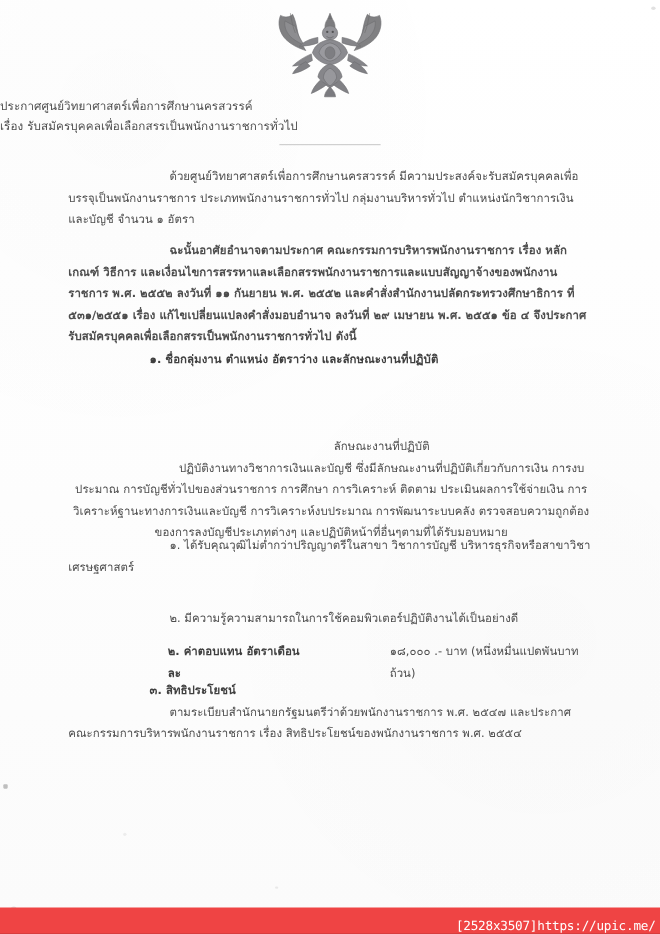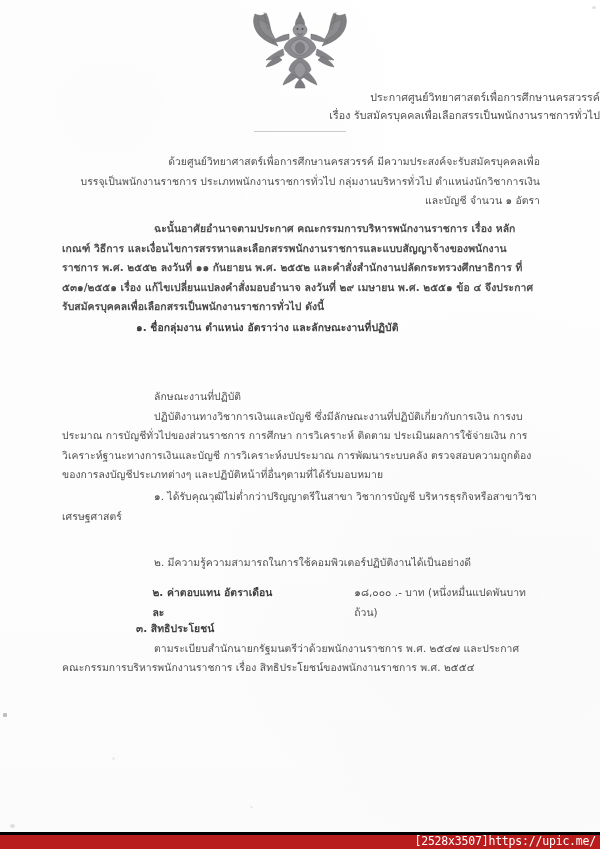--- a/index.html
+++ b/index.html
@@ -75,21 +75,21 @@
     width: 600px;
     color: #4a4a4a;
     font-family: "DejaVu Sans", "Liberation Sans", sans-serif;
   }
 
   .title-block {
     position: absolute;
     top: 88px;
     left: 0;
     width: 600px;
-    text-align: right;
+    text-align: left;
   }
   .title-line {
     font-size: 10.6px;
     line-height: 18px;
     color: #4c4c4c;
     letter-spacing: .1px;
     white-space: nowrap;
   }
   .title-rule {
     width: 92px;
@@ -105,43 +105,43 @@
     width: 478px;
     font-size: 10.4px;
     line-height: 19.6px;
     color: #4d4d4d;
     text-align: left;
     letter-spacing: .05px;
   }
   .para .indent-lg { display: inline-block; width: 74px; }
   .para .indent-xl { display: inline-block; width: 92px; }
 
-  .p-intro   { top: 152px; text-align: right; }
+  .p-intro   { top: 152px; }
   .p-auth    { top: 219px; font-weight: bold; }
   .p-sec1    { top: 318px; }
-  .p-duties  { top: 387px; }
+  .p-duties  { top: 397px; text-align: center; }
   .p-qual    { top: 487px; }
   .p-qual2   { top: 553px; }
   .p-pay     { top: 583px; }
   .p-benefit { top: 619px; }
 
   .bold { font-weight: bold; color: #3f3f3f; margin-top: 32px; }
 
   .pay-row { display: flex; align-items: baseline; gap: 20px; }
   .pay-label { font-weight: bold; color: #3f3f3f; }
   .pay-gap { display: inline-block; width: 38px; }
 
   
   .footer-bar {
     position: absolute;
     left: 0;
     bottom: 0;
     width: 600px;
-    height: 14px;
-    background: #b91c1c;
+    height: 24px;
+    background: #ef4444;
   }
   .watermark {
     position: absolute;
     right: 4px;
     bottom: 1px;
     color: #ffffff;
     font-size: 11.5px;
     font-family: "DejaVu Sans Mono", "Liberation Mono", monospace;
     letter-spacing: -0.2px;
     white-space: nowrap;

